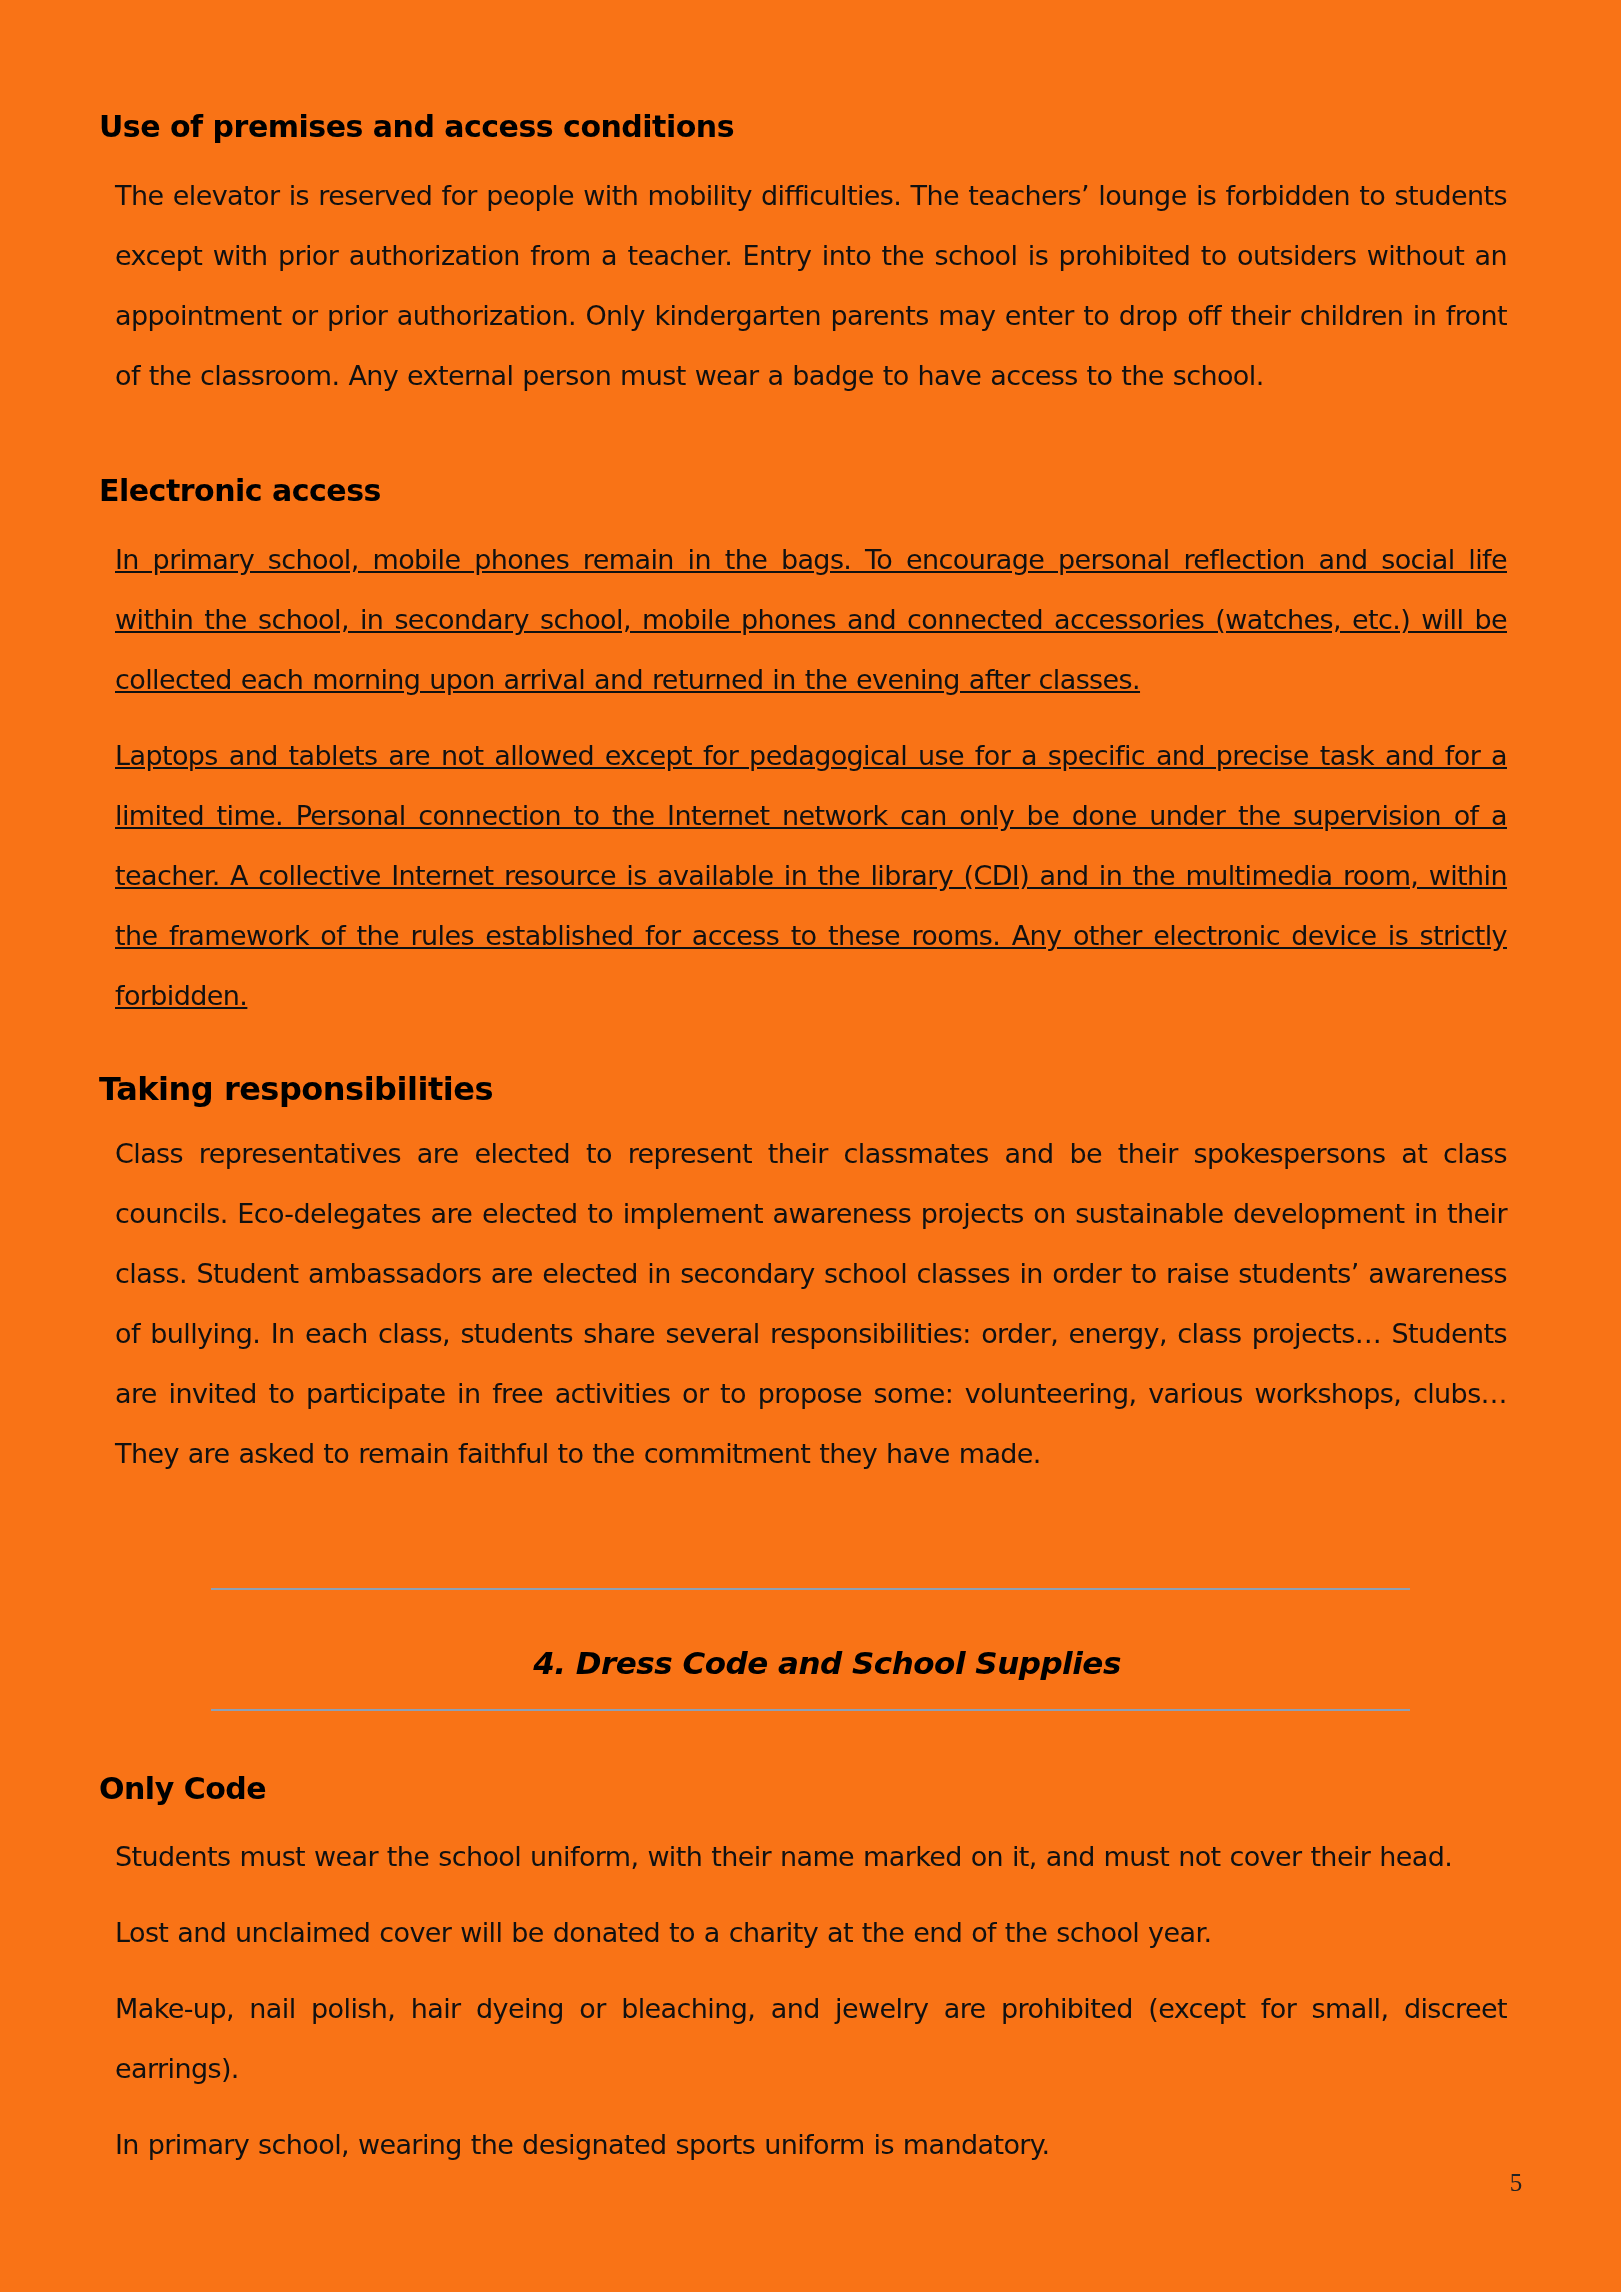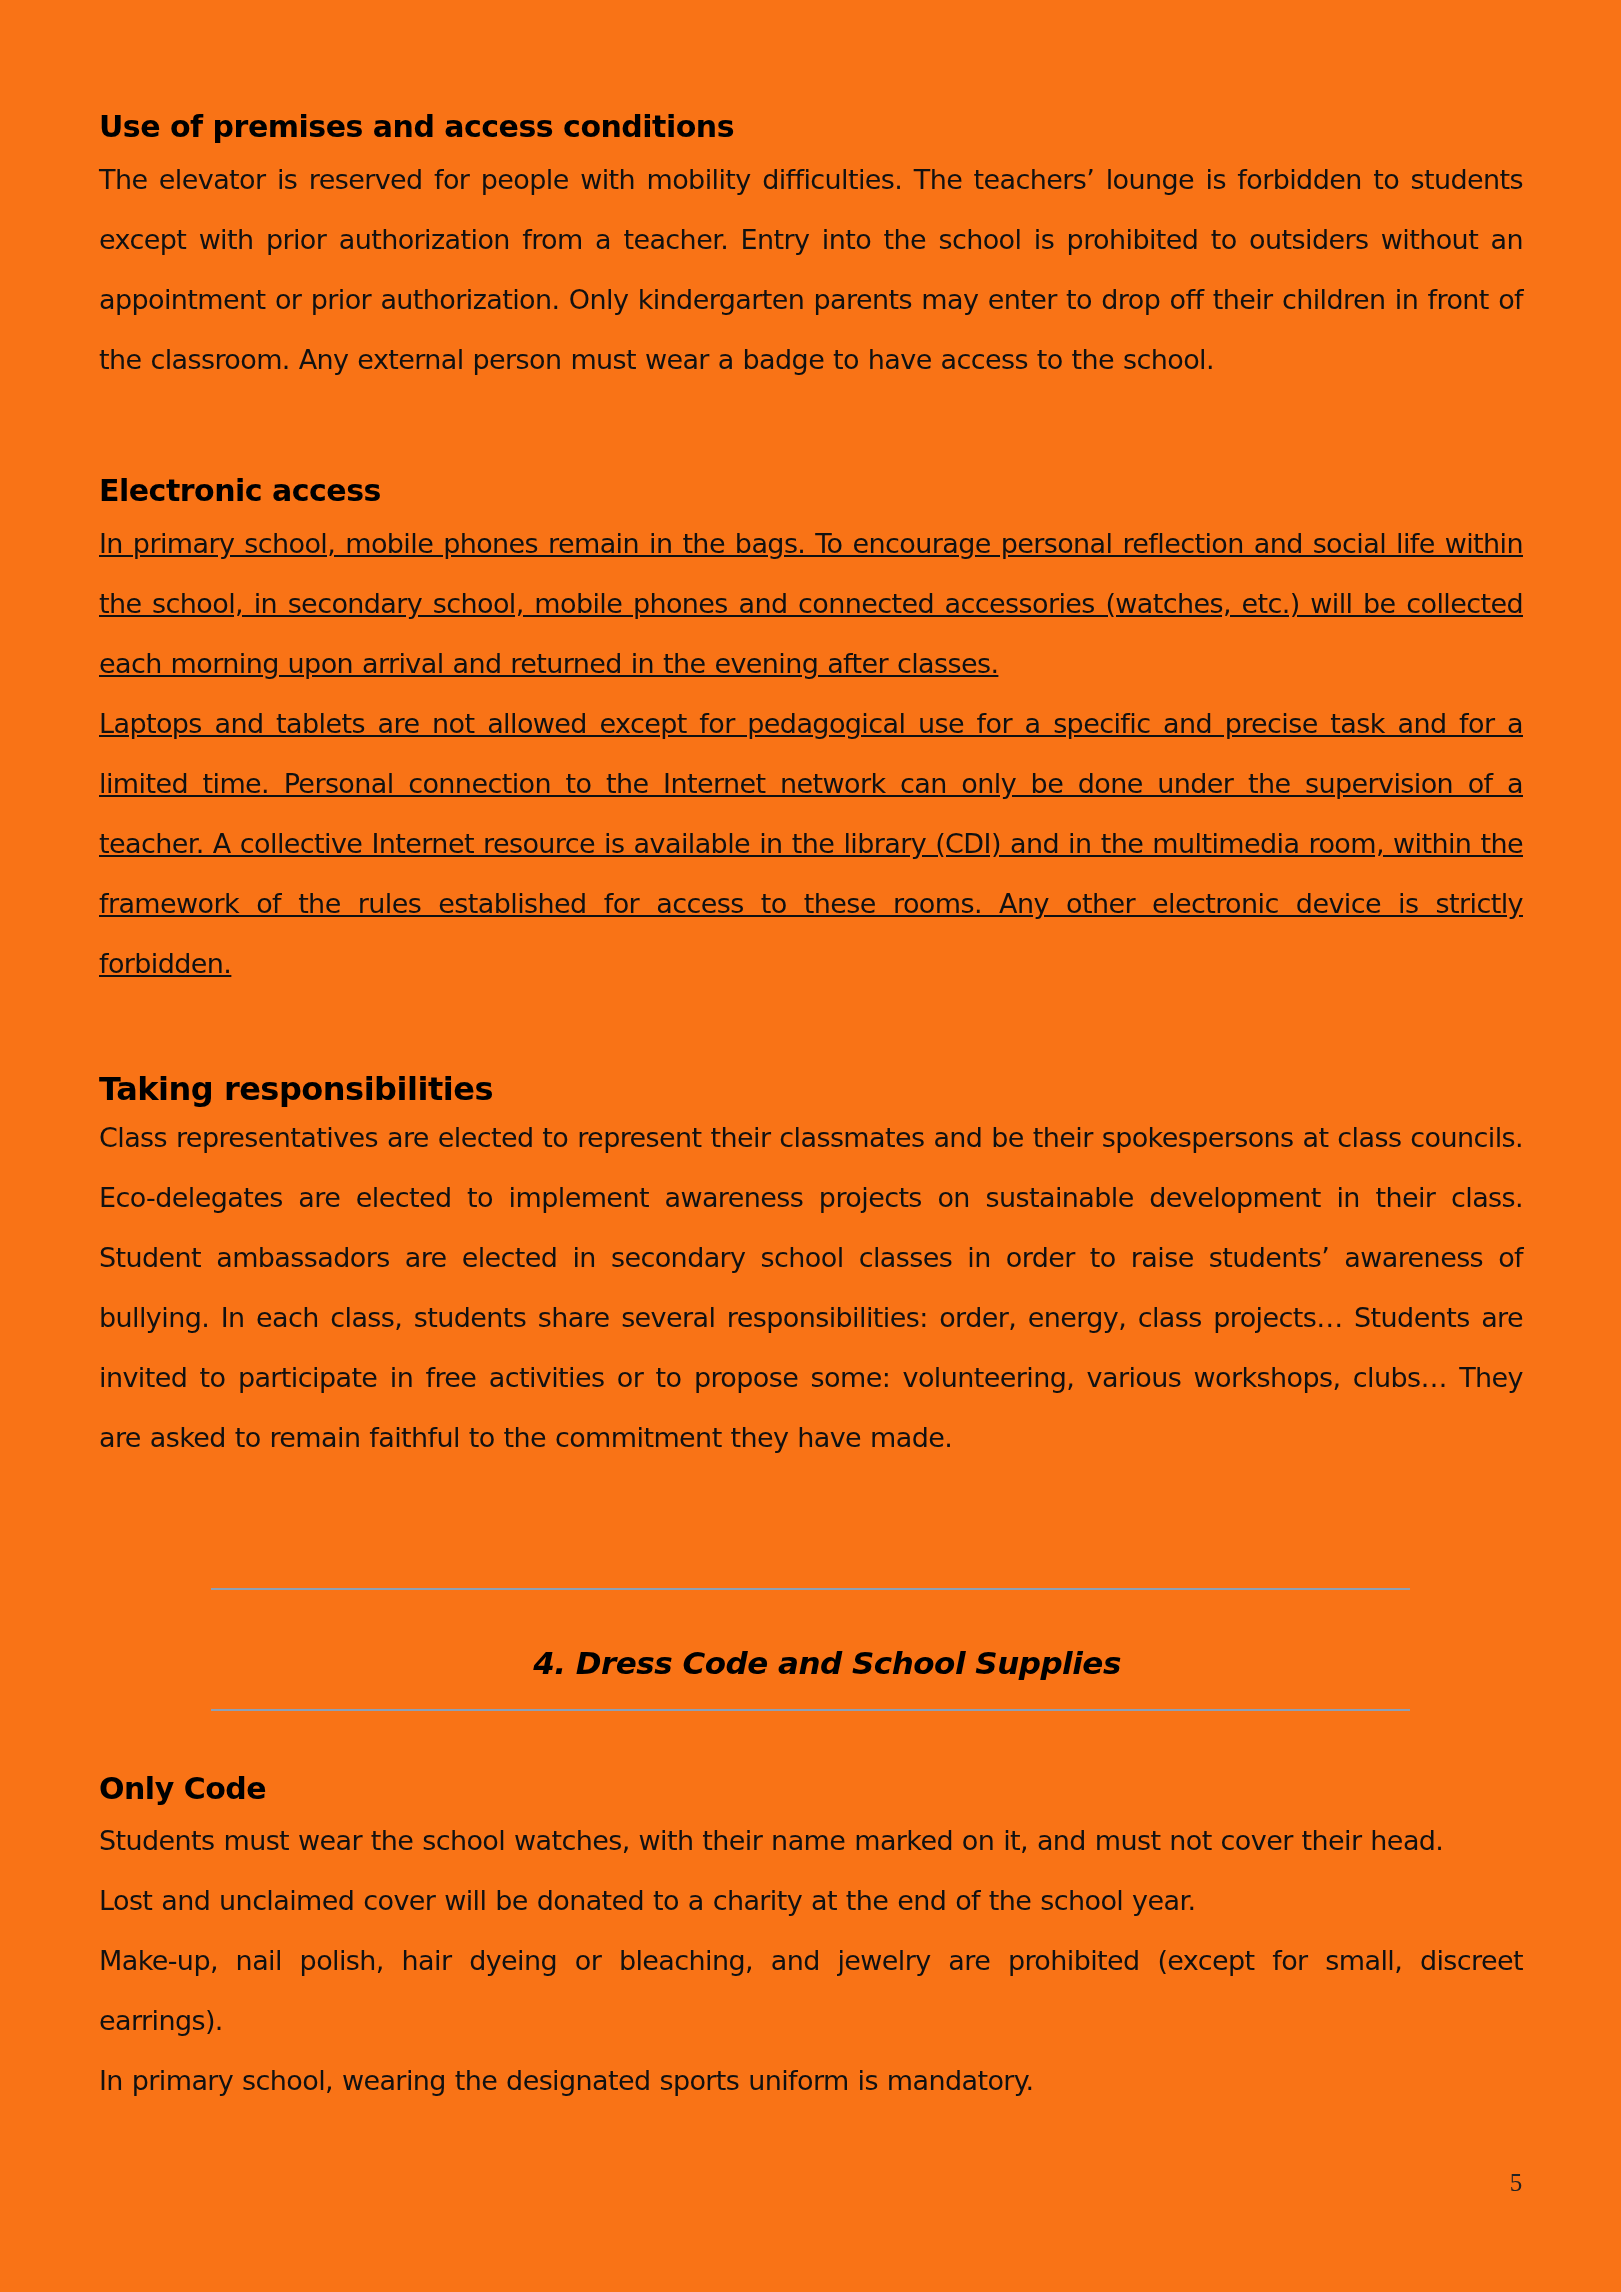--- a/index.html
+++ b/index.html
@@ -39,21 +39,21 @@
     width: 1424px;
     margin: 0;
     font-size: 27px;
     line-height: 60px;
     text-align: justify;
     letter-spacing: -0.6px;
     word-spacing: 0.9px;
     color: #111111;
   }
   .body p {
-    margin: 0;
+    margin: 16px;
     text-align: justify;
   }
   .body p.last-left {
     text-align-last: left;
   }
   .rule {
     position: absolute;
     left: 211px;
     width: 1199px;
     height: 1.8px;
@@ -104,21 +104,21 @@
   <div class="body" style="top:1108px;">
     <p class="last-left">Class representatives are elected to represent their classmates and be their spokespersons at class councils. Eco-delegates are elected to implement awareness projects on sustainable development in their class. Student ambassadors are elected in secondary school classes in order to raise students’ awareness of bullying. In each class, students share several responsibilities: order, energy, class projects… Students are invited to participate in free activities or to propose some: volunteering, various workshops, clubs… They are asked to remain faithful to the commitment they have made.</p>
   </div>
 
   <div class="rule" style="top:1588px;"></div>
   <h1 class="section-title" style="top:1628px;">4. Dress Code and School Supplies</h1>
   <div class="rule" style="top:1709px;"></div>
 
   <h2 class="h h-lg" style="top:1771px;">Only Code</h2>
   <div class="body" style="top:1811px;">
-    <p class="last-left">Students must wear the school watches, with their name marked on it, and must not cover their head.</p>
+    <p class="last-left">Students must wear the school uniform, with their name marked on it, and must not cover their head.</p>
     <p class="last-left">Lost and unclaimed cover will be donated to a charity at the end of the school year.</p>
     <p class="last-left">Make-up, nail polish, hair dyeing or bleaching, and jewelry are prohibited (except for small, discreet earrings).</p>
     <p class="last-left">In primary school, wearing the designated sports uniform is mandatory.</p>
   </div>
 
   <div class="page-number">5</div>
 </div>
 
 
 </body></html>

